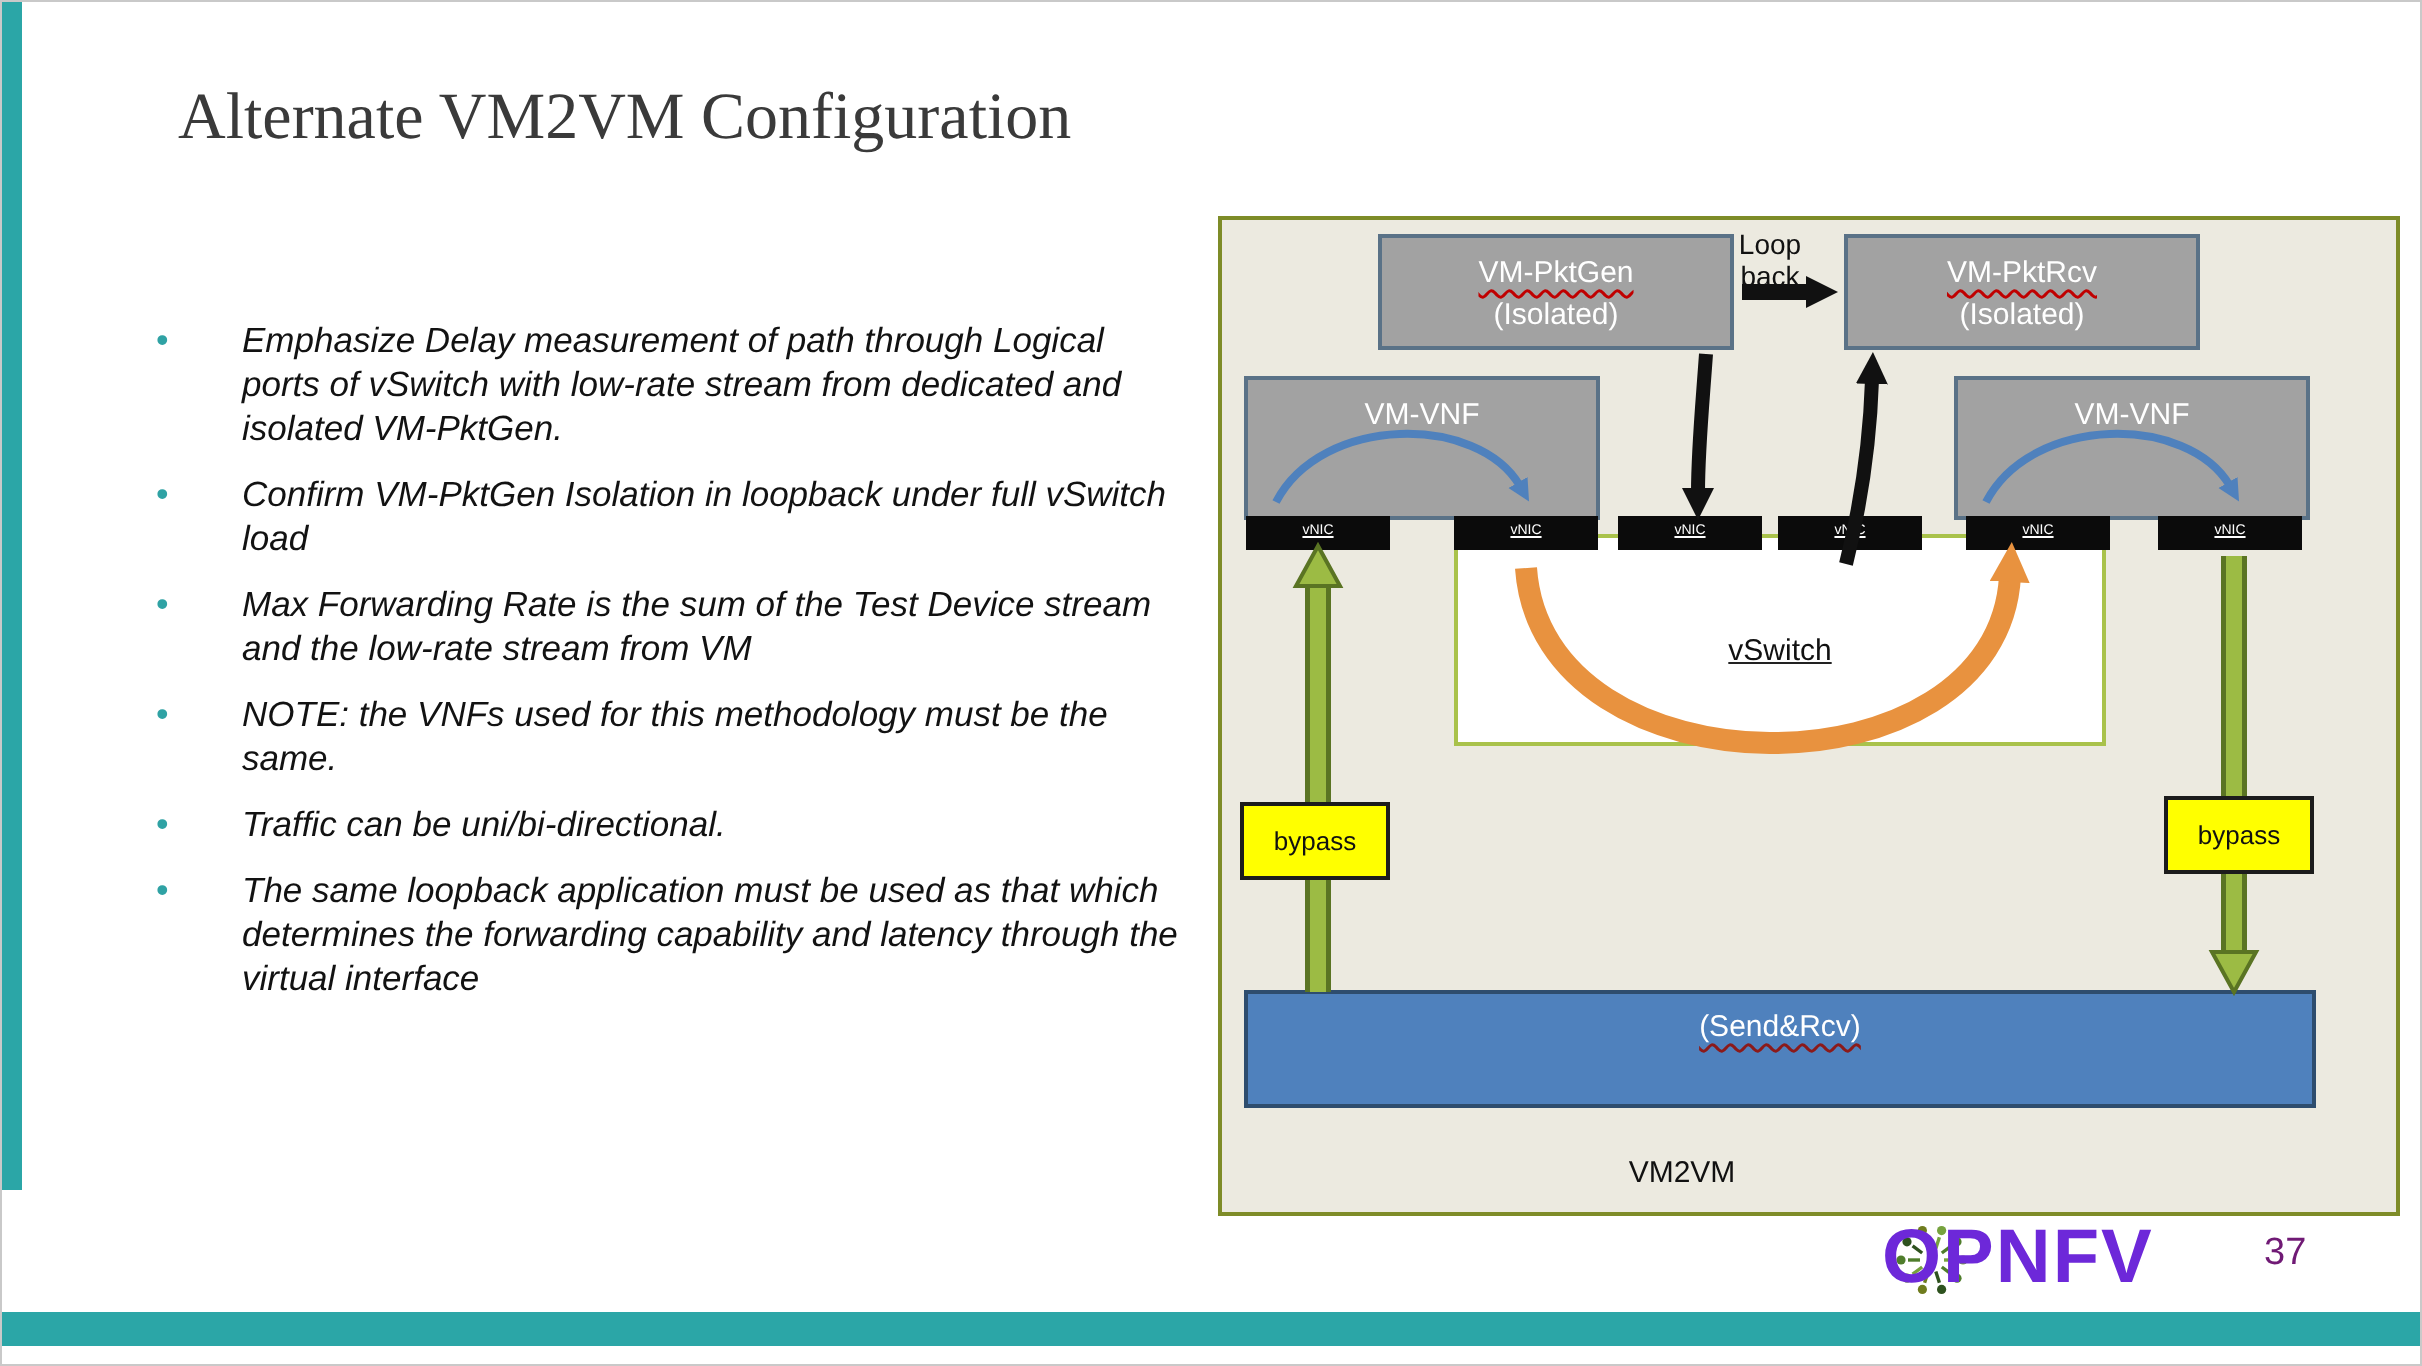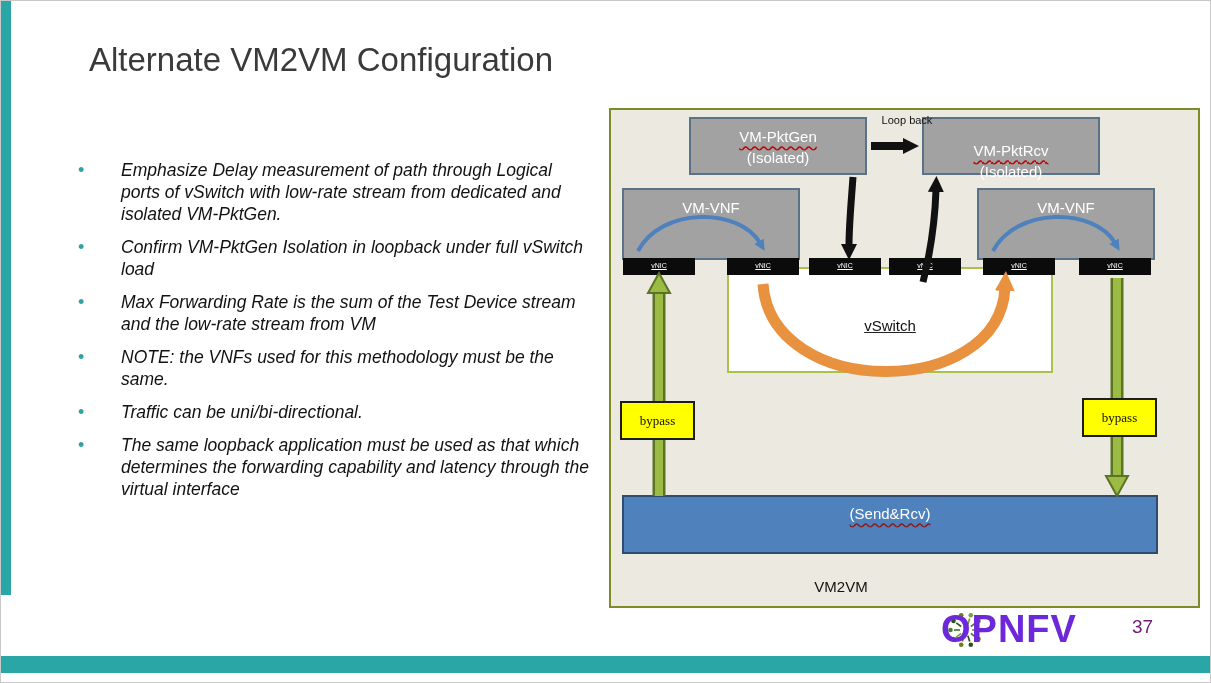--- a/index.html
+++ b/index.html
@@ -1,41 +1,41 @@
 <!DOCTYPE html>
 <html><head>
 <meta charset="utf-8">
 <style>
   html,body { margin:0; padding:0; background:#ffffff; font-family:"Liberation Sans", sans-serif; }
   .slide { position:relative; width:1211px; height:683px; background:#ffffff; border:1px solid #c9c9c9; box-sizing:border-box; overflow:hidden; }
 
   .accent-left   { position:absolute; left:0; top:0; width:10px; height:594px; background:#2ba6a7; }
   .accent-bottom { position:absolute; left:0; top:655px; width:1211px; height:17px; background:#2ba6a7; }
 
-  .title { position:absolute; left:88px; top:40px; margin:0; font-size:33px; font-weight:400; color:#3a3a3a; }
+  .title { position:absolute; left:88px; top:40px; margin:0; font-size:33px; font-weight:400; color:#3a3a3a;font-family:Liberation Serif, serif; }
 
   .bullets { position:absolute; left:75px; top:158px; width:514px; margin:0; padding:0; list-style:none; }
   .bullet  { display:flex; margin-bottom:11px; }
   .dot     { width:45px; flex:0 0 45px; color:#2fa2a4; font-size:18px; line-height:22px; padding-left:2px; box-sizing:border-box; }
   .btxt    { flex:1; font-size:17.5px; line-height:22px; color:#121212;font-style:italic; }
 
   
   .diagram { position:absolute; left:608px; top:107px; width:591px; height:500px; background:#eceae0; border:2px solid #7e8c28; box-sizing:border-box; }
   .dbox { position:absolute; box-sizing:border-box; text-align:center; }
   .graybox { background:#a2a2a2; border:2px solid #5a7287; color:#ffffff; font-size:15px; z-index:1; }
   .vm-pktgen { left:78px; top:7px;  width:178px; height:58px; padding-top:7px; line-height:21px; }
-  .vm-pktrcv { left:311px; top:7px; width:178px; height:58px; padding-top:21px; line-height:21px; }
+  .vm-pktrcv { left:311px; top:7px; width:178px; height:58px; padding-top:7px; line-height:21px; }
   .vm-vnf-l  { left:11px;  top:78px; width:178px; height:72px; padding-top:9px; }
   .vm-vnf-r  { left:366px; top:78px; width:178px; height:72px; padding-top:9px; }
-  .loopback  { left:264px; top:4px; width:64px; font-size:11px; color:#111; z-index:4; }
+  .loopback  { left:242px; top:4px; width:64px; font-size:14px; color:#111; z-index:4; }
   .vswitch   { left:116px; top:157px; width:326px; height:106px; background:#ffffff; border:2px solid #a9c24b; z-index:1; }
   .vswitch-label { position:absolute; left:0; right:0; top:48px; font-size:15px; color:#111; text-decoration-line:underline; text-decoration-color:#222; z-index:4; }
   .vnic { top:148px; width:72px; height:17px; background:#0b0b0b; color:#ffffff; font-size:7px; line-height:16px; z-index:2; text-decoration-line:underline; }
   .vnic1{left:12px;} .vnic2{left:116px;} .vnic3{left:198px;} .vnic4{left:278px;} .vnic5{left:372px;} .vnic6{left:468px;}
-  .bypass { background:#ffff00; border:2px solid #1c1c1c; color:#111; font-size:13px; line-height:35px; z-index:6;font-family:Liberation Serif, serif; }
+  .bypass { background:#ffff00; border:2px solid #1c1c1c; color:#111; font-size:13px; line-height:35px; z-index:6; }
   .bypass-l { left:9px;   top:291px; width:75px; height:39px; }
   .bypass-r { left:471px; top:288px; width:75px; height:39px; }
   .testdev { left:11px; top:385px; width:536px; height:59px; background:#4f81bd; border:2px solid #2e4d6e; color:#ffffff; font-size:15px; padding-top:6px; line-height:22px; z-index:1; }
   .vm2vm-label { left:150px; top:468px; width:160px; font-size:15px; color:#111; z-index:2; }
 
   .squiggle { text-decoration-line:underline; text-decoration-style:wavy; text-decoration-color:#c00000; text-underline-offset:3px; }
   .darkline { text-decoration-line:underline; text-decoration-style:wavy; text-decoration-color:#8b1a1a; text-underline-offset:3px; }
 
   .arrows { position:absolute; left:0; top:0; width:591px; height:500px; z-index:5; pointer-events:none; }
 

